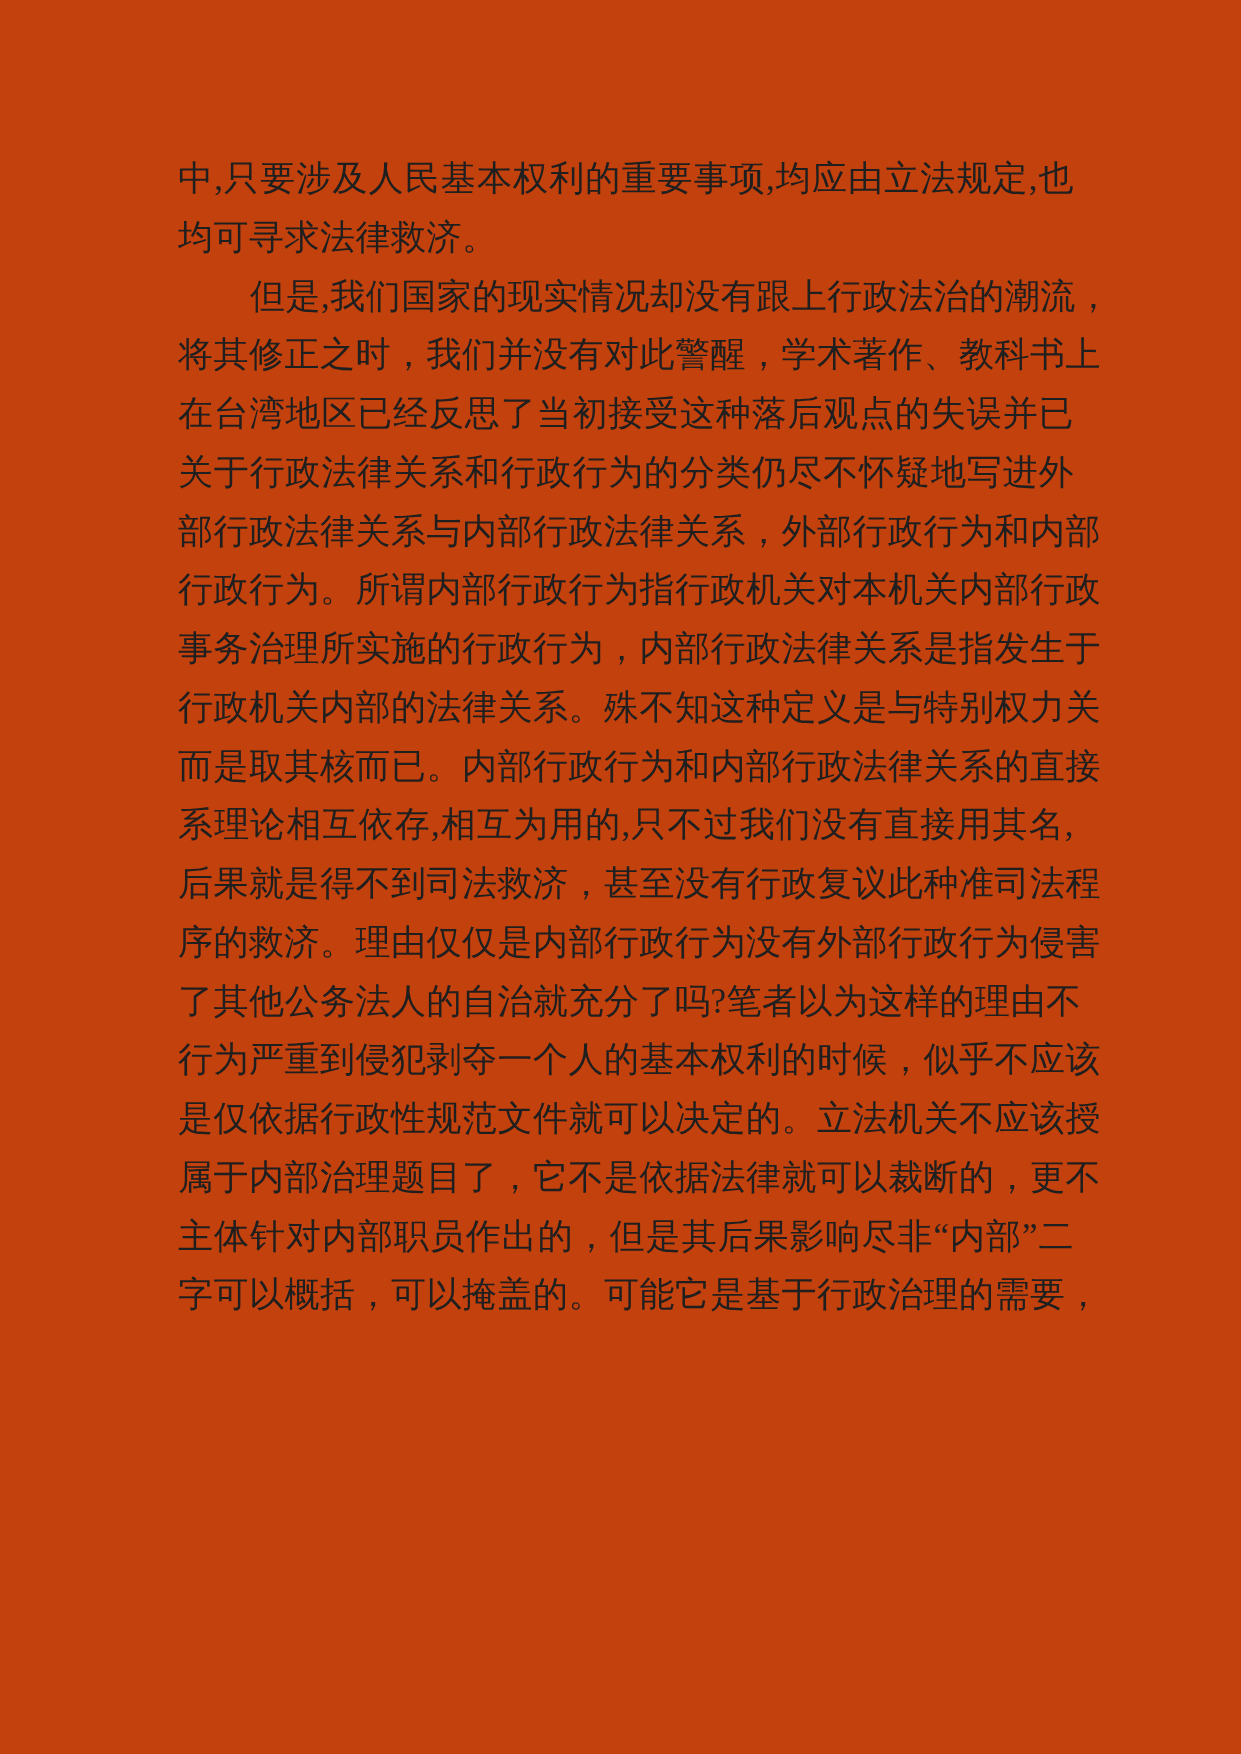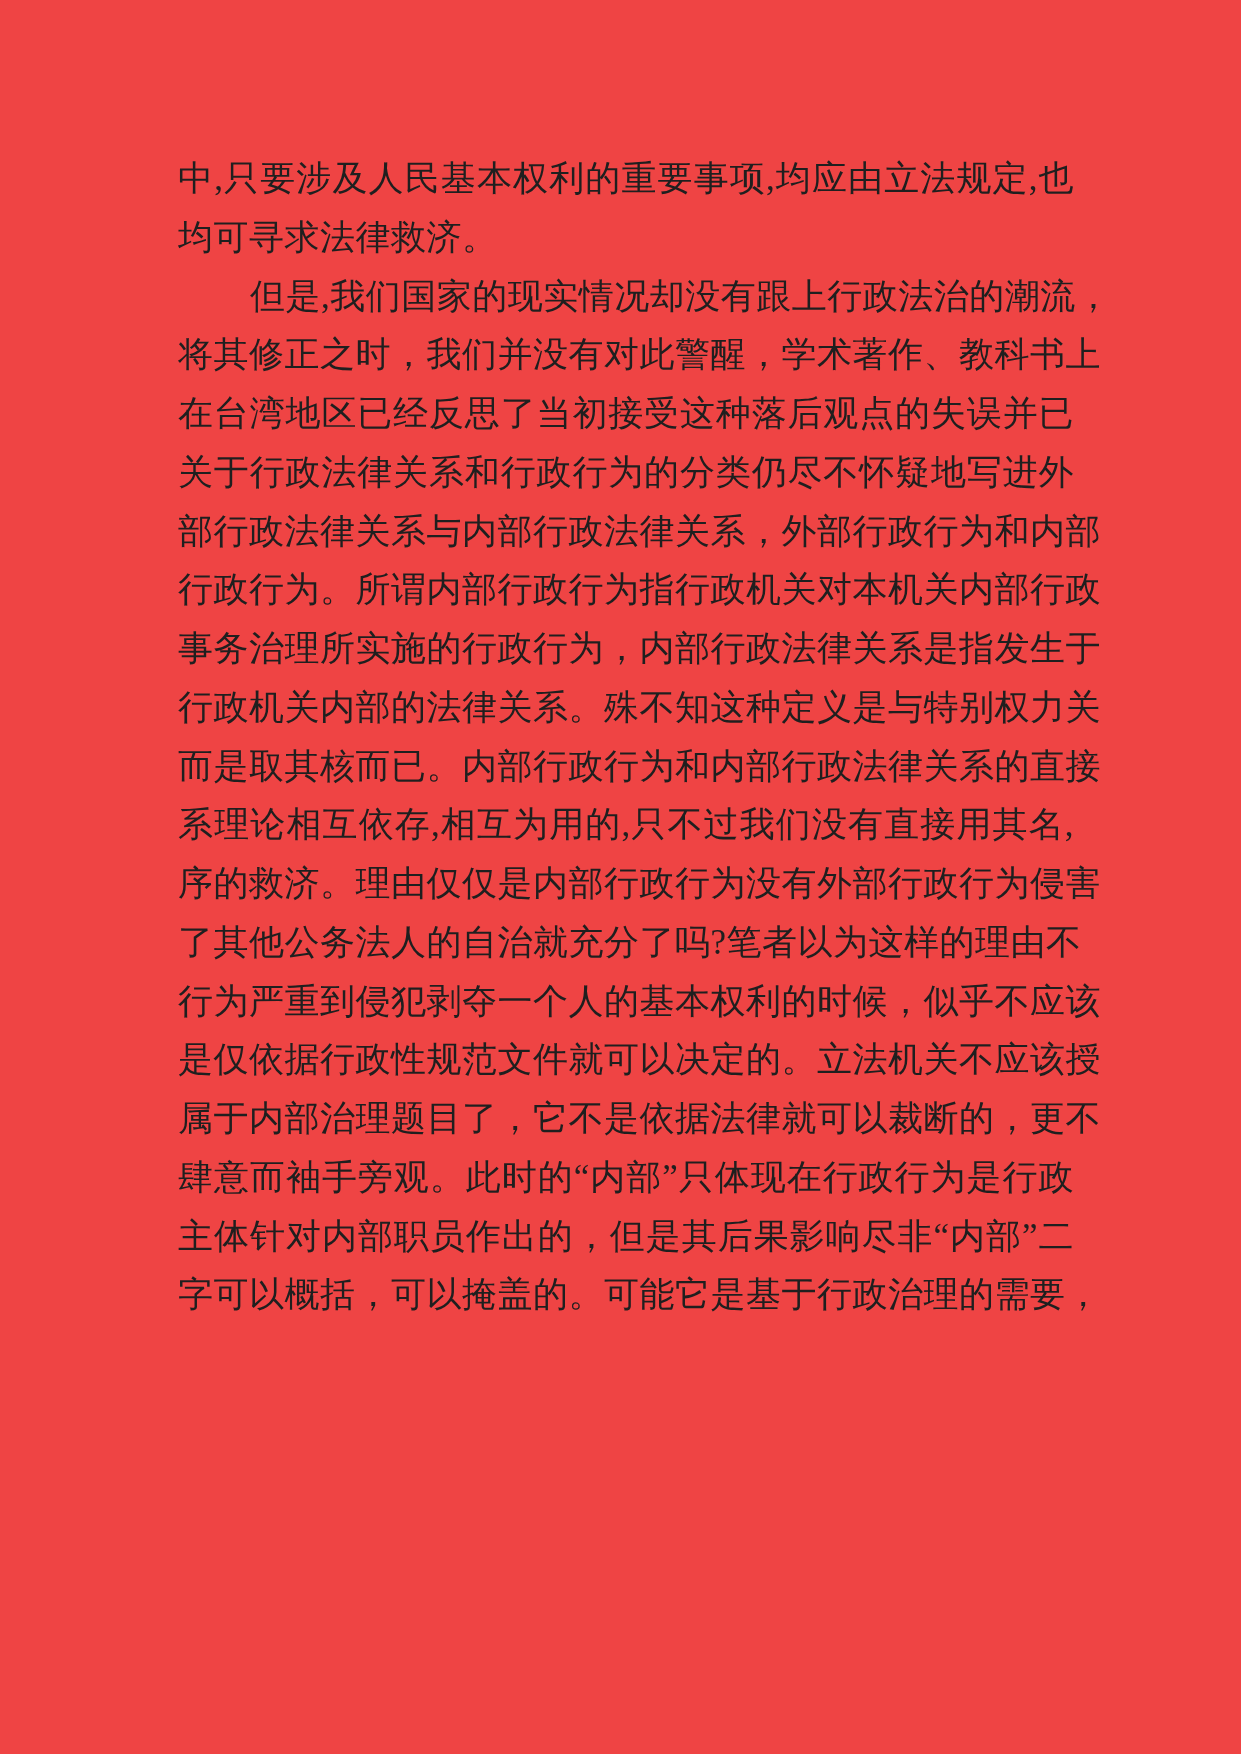--- a/index.html
+++ b/index.html
@@ -8,21 +8,21 @@
     height: 1754px;
     position: relative;
     background: #ffffff;
     font-family: "Liberation Serif", "DejaVu Serif", serif;
   }
   .page {
     position: absolute;
     left: 0; top: 0;
     width: 1241px;
     height: 1754px;
-    background: #ef4444;
+    background: #c2410c;
     overflow: hidden;
   }
   .textblock {
     position: absolute;
     left: 178px;
     top: 150px;
     width: 896px;
     color: #1f1f1f;
     font-size: 35px;
     font-weight: 400;
@@ -59,24 +59,24 @@
       <div class="line indent">但是,我们国家的现实情况却没有跟上行政法治的潮流，</div>
       <div class="line">将其修正之时，我们并没有对此警醒，学术著作、教科书上</div>
       <div class="line">在台湾地区已经反思了当初接受这种落后观点的失误并已</div>
       <div class="line">关于行政法律关系和行政行为的分类仍尽不怀疑地写进外</div>
       <div class="line">部行政法律关系与内部行政法律关系，外部行政行为和内部</div>
       <div class="line">行政行为。所谓内部行政行为指行政机关对本机关内部行政</div>
       <div class="line">事务治理所实施的行政行为，内部行政法律关系是指发生于</div>
       <div class="line">行政机关内部的法律关系。殊不知这种定义是与特别权力关</div>
       <div class="line">而是取其核而已。内部行政行为和内部行政法律关系的直接</div>
       <div class="line">系理论相互依存,相互为用的,只不过我们没有直接用其名,</div>
+      <div class="line">后果就是得不到司法救济，甚至没有行政复议此种准司法程</div>
       <div class="line">序的救济。理由仅仅是内部行政行为没有外部行政行为侵害</div>
       <div class="line">了其他公务法人的自治就充分了吗?笔者以为这样的理由不</div>
       <div class="line">行为严重到侵犯剥夺一个人的基本权利的时候，似乎不应该</div>
       <div class="line">是仅依据行政性规范文件就可以决定的。立法机关不应该授</div>
       <div class="line">属于内部治理题目了，它不是依据法律就可以裁断的，更不</div>
-      <div class="line">肆意而袖手旁观。此时的“内部”只体现在行政行为是行政</div>
       <div class="line">主体针对内部职员作出的，但是其后果影响尽非“内部”二</div>
       <div class="line">字可以概括，可以掩盖的。可能它是基于行政治理的需要，</div>
     </div>
 
   </div>
 </div>
 
 </body></html>

